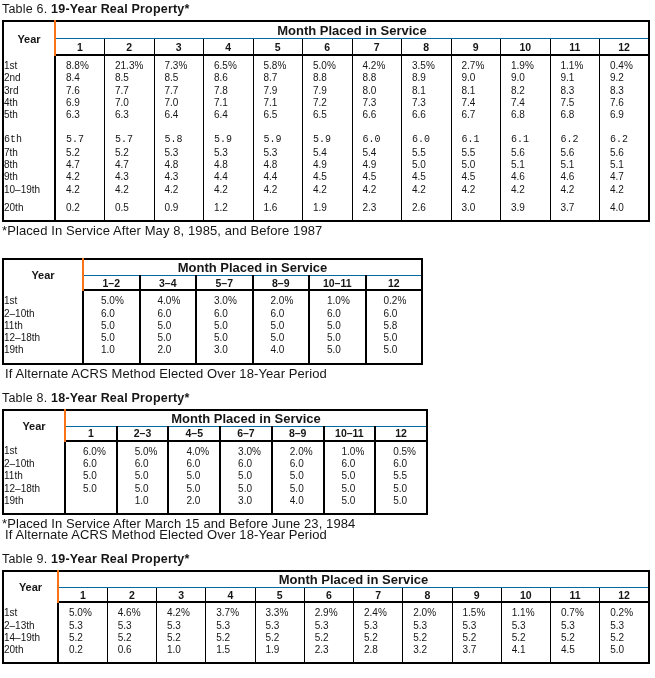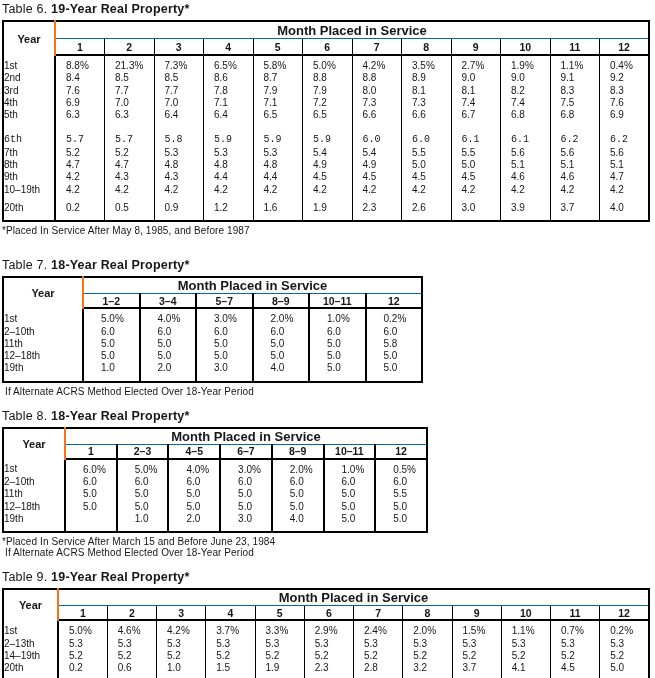--- a/index.html
+++ b/index.html
@@ -39,21 +39,21 @@
   .acrs td.rowlabel { border-right: 2px solid #000; }
   .acrs td.val { border-left: 1px solid #000; padding-left: 10px; }
   .t7 td.val, .t8 td.val { border-left: 2px solid #000; padding-left: 17px; }
 
   .acrs tbody tr:first-child td { padding-top: 4px; }
   .acrs tbody tr:last-child td { padding-bottom: 6px; }
   .acrs tr.gap-large td { padding-top: 13px; font-family: Liberation Mono, monospace; }
   .acrs tr.gap-small td { padding-top: 6px; }
 
   .footnotes { margin-top: 3px; }
-  .fn { font-size: 10px; line-height: 11px; letter-spacing: 0.1px; }
+  .fn { font-size: 13px; line-height: 11px; letter-spacing: 0.1px; }
   .fn-cont { padding-left: 3px; }
 </style>
 </head>
 <body>
 
 <div class="page">
 
   <section class="block block-t6">
     <h3 class="title"><span class="tprefix">Table 6.</span> <span class="tmain">19-Year Real Property*</span></h3>
     <table class="acrs t6">
@@ -259,21 +259,20 @@
             <td class="val">4.0</td>
           </tr>
         </tbody>
       </table>
     <div class="footnotes">
       <div class="fn">*Placed In Service After May 8, 1985, and Before 1987</div>
     </div>
   </section>
 
   <section class="block block-t7">
-    <h3 class="title"><span class="tprefix">Table 7.</span> <span class="tmain">18-Year Real Property*</span></h3>
     <table class="acrs t7">
         <colgroup>
           <col class="year-col">
           <col class="month-col">
           <col class="month-col">
           <col class="month-col">
           <col class="month-col">
           <col class="month-col">
           <col class="month-col">
         </colgroup>

